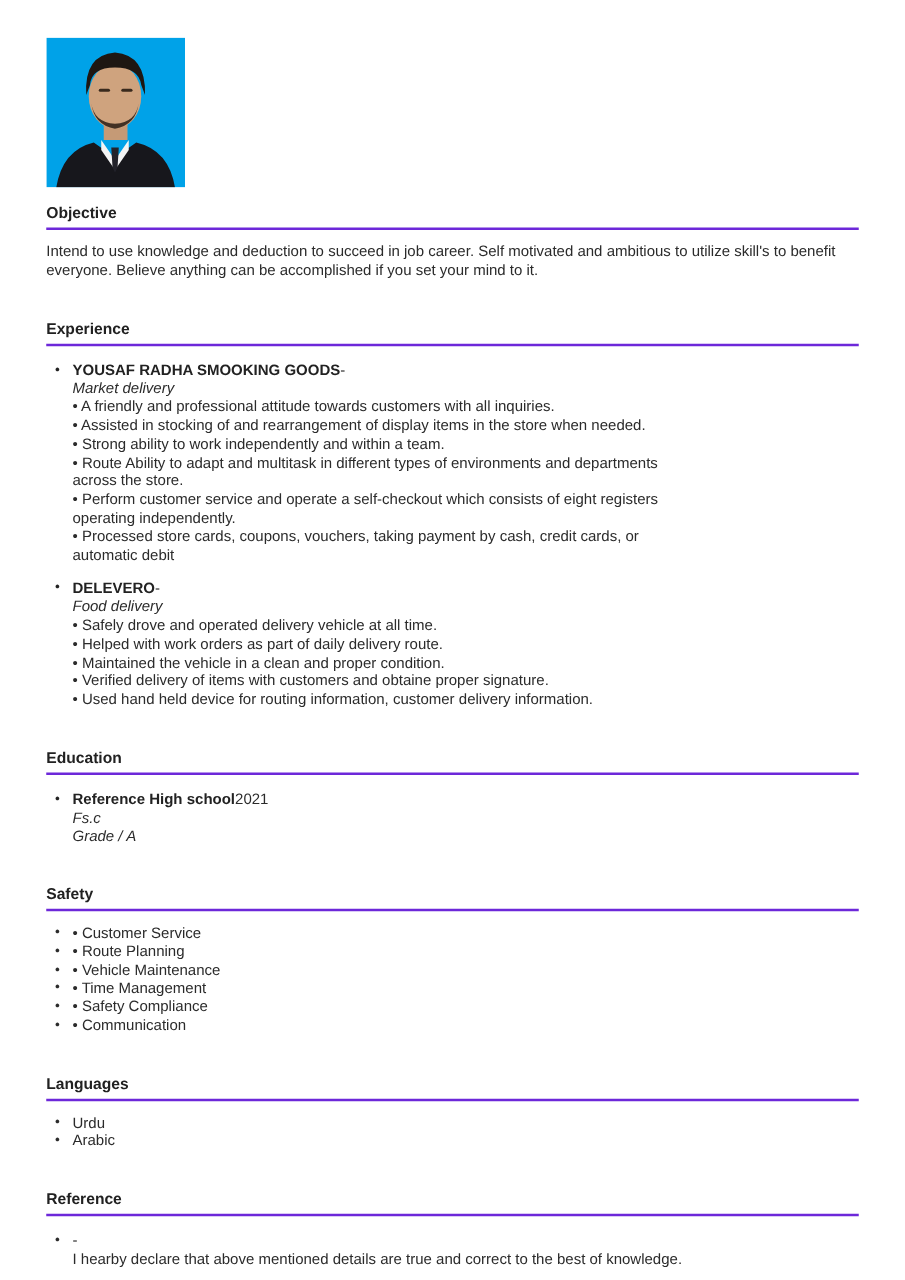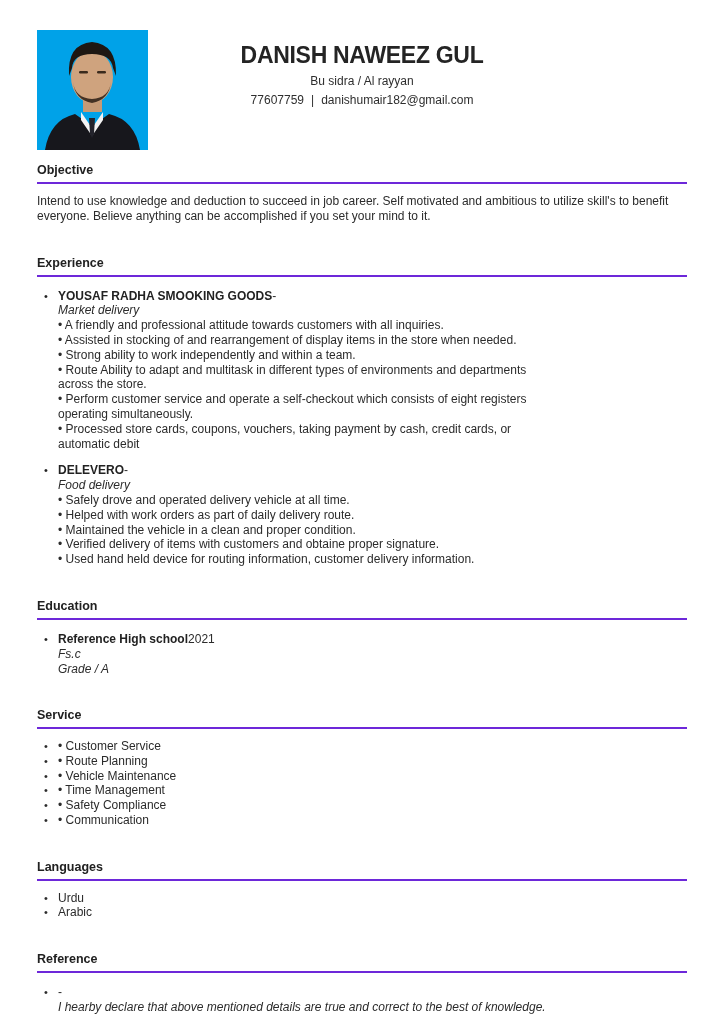--- a/index.html
+++ b/index.html
@@ -65,21 +65,21 @@
     content: "•"; position: absolute; left: 7px; top: 0; font-size: 11px;
   }
   .ref-item { margin-top: 12px; }
   .ref-dash {
     font-size: 12px; line-height: 14.8px;
     position: relative; padding-left: 21px;
   }
   .ref-dash::before {
     content: "•"; position: absolute; left: 7px; top: 0; font-size: 11px;
   }
-  .ref-declaration { font-size: 12px; line-height: 14.8px; padding-left: 21px; font-style: italic; }
+  .ref-declaration { font-size: 12px; line-height: 14.8px; padding-left: 21px; }
 </style>
 </head>
 <body>
 
 <div class="page">
 
   <div class="header">
     <div class="photo">
       <svg width="111" height="120" viewBox="0 0 111 120">
         <rect class="photo-bg" x="0" y="0" width="111" height="120" fill="#00a2e8"></rect>
@@ -95,27 +95,20 @@
         <rect x="42" y="41" width="9" height="2.4" rx="1.2" fill="#3a2a1d"></rect>
         <rect x="60" y="41" width="9" height="2.4" rx="1.2" fill="#3a2a1d"></rect>
 
         <path d="M8,120 Q13,90 38,84 L55,96 L72,84 Q98,90 103,120 Z" fill="#17171c"></path>
 
         <path d="M44,82 L55,98 L66,82 L66,90 L55,106 L44,90 Z" fill="#f4f4f4"></path>
 
         <path d="M52,88 L58,88 L57,104 L55,108 L53,104 Z" fill="#23232b"></path>
       </svg>
     </div>
-    <div class="header-text">
-      <div class="name">DANISH NAWEEZ GUL</div>
-      <div class="location">Bu sidra / Al rayyan</div>
-      <div class="contact">
-        <span>77607759</span><span class="sep">|</span><span>danishumair182@gmail.com</span>
-      </div>
-    </div>
   </div>
 
   <div class="content">
 
     <div class="section" style="margin-top:0;">
       <div class="section-title">Objective</div>
       <div class="para">Intend to use knowledge and deduction to succeed in job career. Self motivated and ambitious to utilize skill's to benefit everyone. Believe anything can be accomplished if you set your mind to it.</div>
     </div>
 
     <div class="section">
@@ -125,21 +118,21 @@
         <div class="entry-head">
           <div class="entry-title">YOUSAF RADHA SMOOKING GOODS</div>
           <div class="entry-date">-</div>
         </div>
         <div class="entry-sub">Market delivery</div>
         <div class="entry-bullets">
           <div>• A friendly and professional attitude towards customers with all inquiries.</div>
           <div>• Assisted in stocking of and rearrangement of display items in the store when needed.</div>
           <div>• Strong ability to work independently and within a team.</div>
           <div>• Route Ability to adapt and multitask in different types of environments and departments across the store.</div>
-          <div>• Perform customer service and operate a self-checkout which consists of eight registers operating simultaneously.</div>
+          <div>• Perform customer service and operate a self-checkout which consists of eight registers operating independently.</div>
           <div>• Processed store cards, coupons, vouchers, taking payment by cash, credit cards, or automatic debit</div>
         </div>
       </div>
 
       <div class="entry">
         <div class="entry-head">
           <div class="entry-title">DELEVERO</div>
           <div class="entry-date">-</div>
         </div>
         <div class="entry-sub">Food delivery</div>
@@ -159,21 +152,21 @@
         <div class="entry-head">
           <div class="entry-title">Reference High school</div>
           <div class="entry-date">2021</div>
         </div>
         <div class="entry-sub">Fs.c</div>
         <div class="entry-sub">Grade / A</div>
       </div>
     </div>
 
     <div class="section">
-      <div class="section-title">Service</div>
+      <div class="section-title">Safety</div>
       <ul class="dotlist">
         <li>• Customer Service</li>
         <li>• Route Planning</li>
         <li>• Vehicle Maintenance</li>
         <li>• Time Management</li>
         <li>• Safety Compliance</li>
         <li>• Communication</li>
       </ul>
     </div>
 

